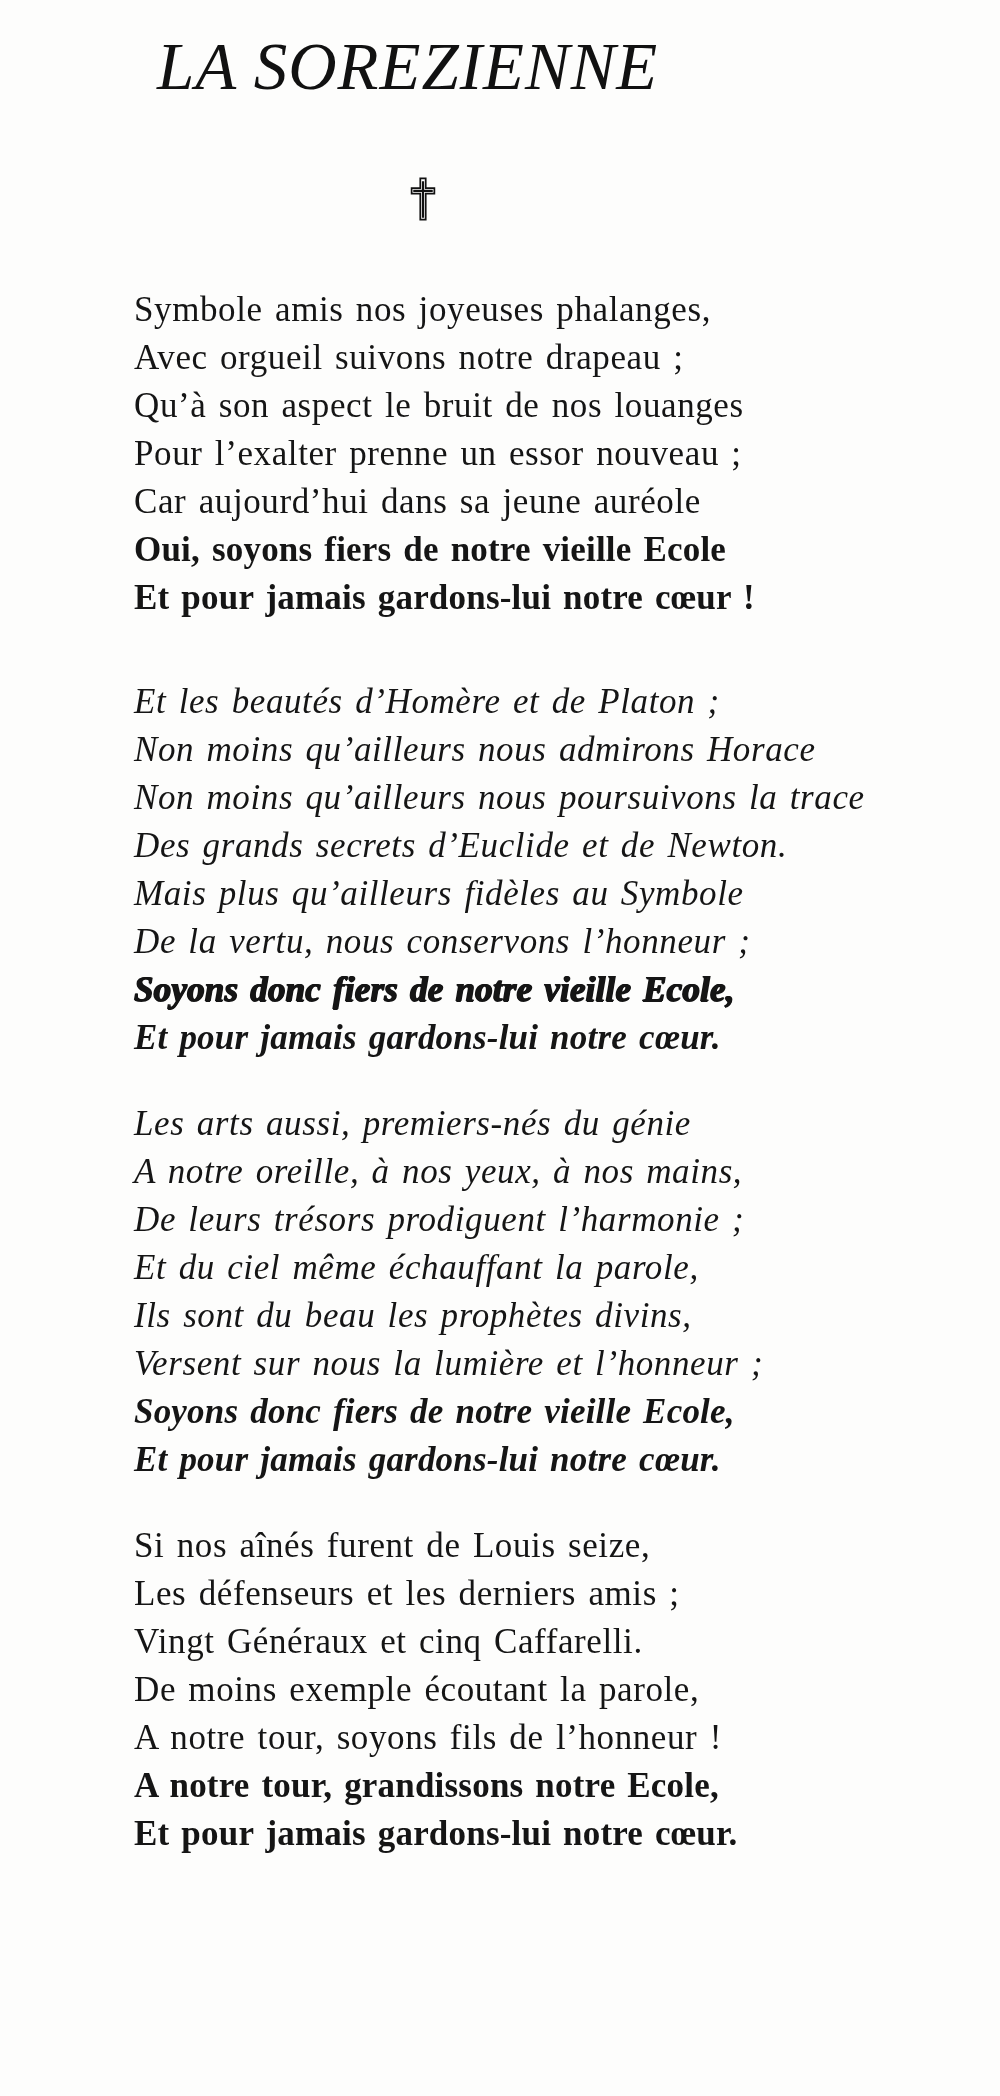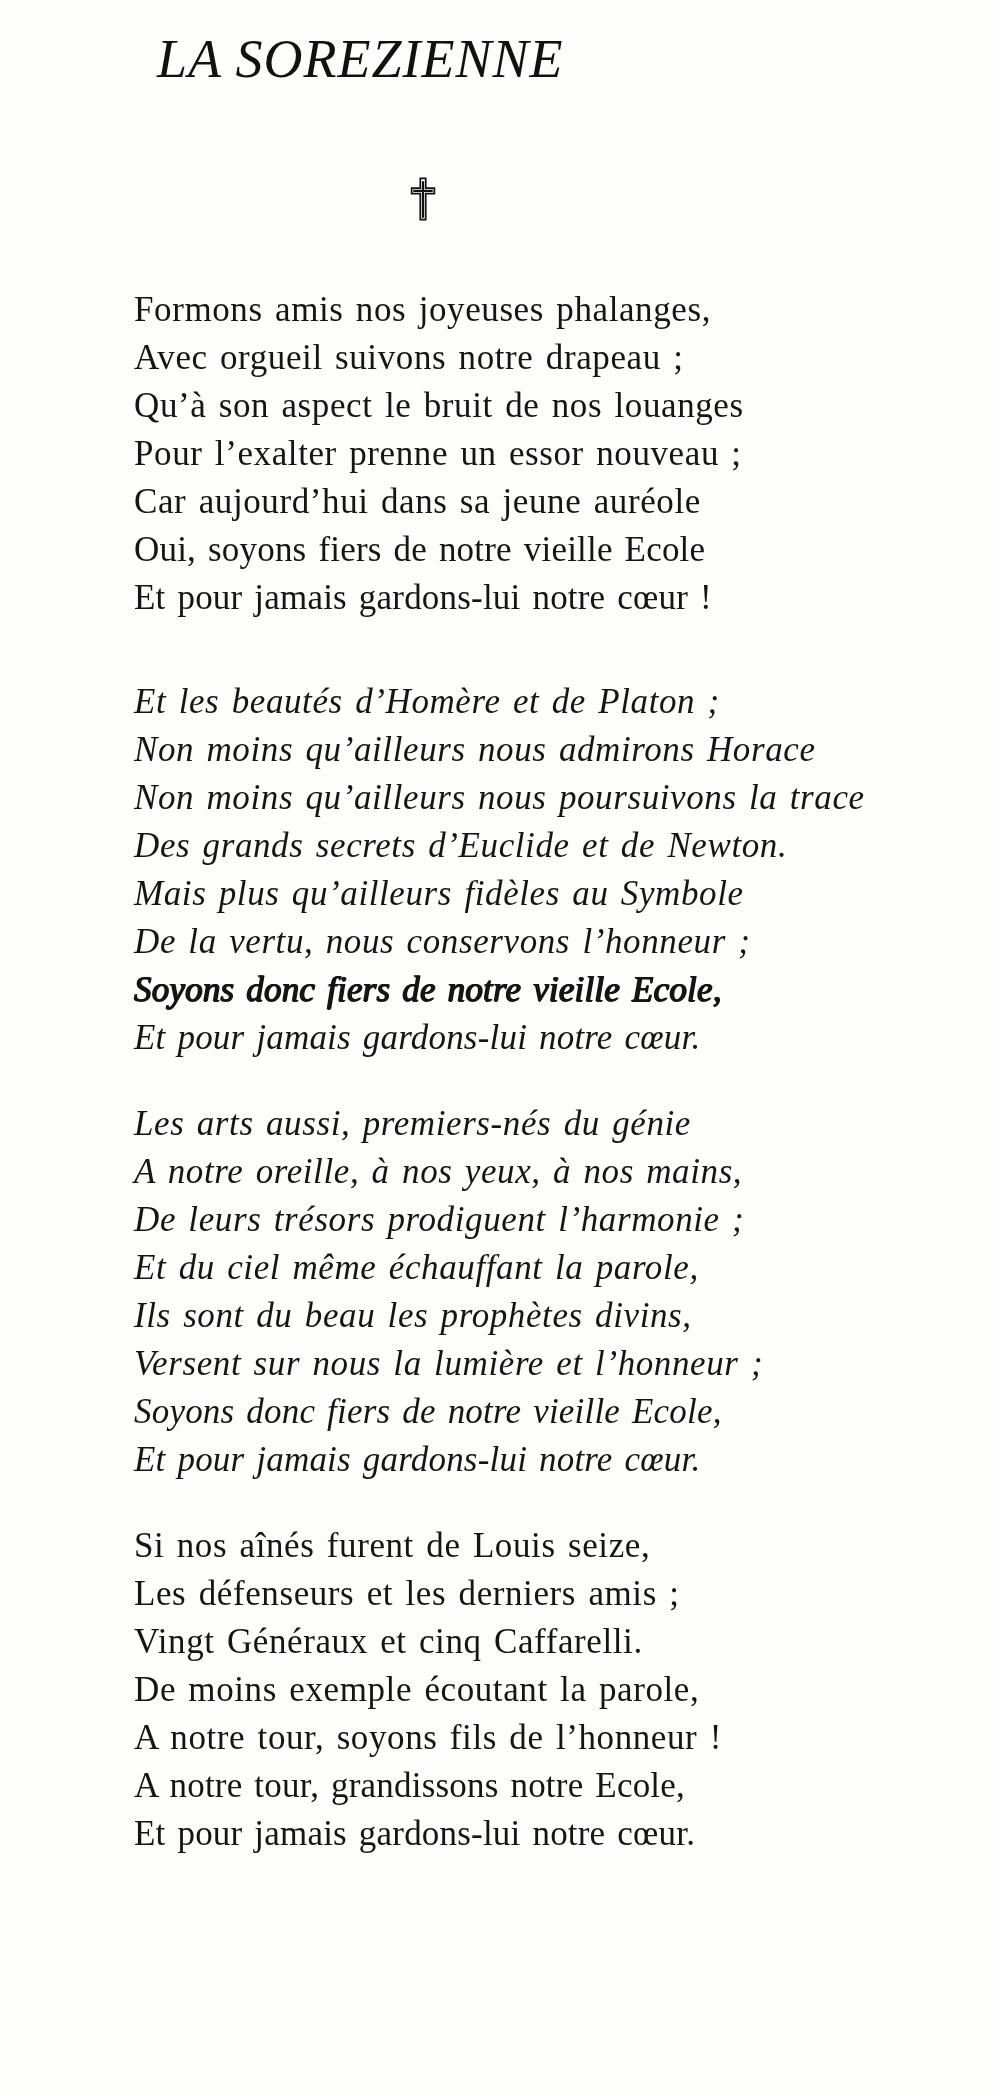--- a/index.html
+++ b/index.html
@@ -10,21 +10,21 @@
     background: #fdfdfc;
     color: #151515;
     font-family: "Liberation Serif", "DejaVu Serif", serif;
     overflow: hidden;
   }
   .title {
     position: absolute;
     left: 157px;
     top: 28px;
     margin: 0;
-    font-size: 54px;
+    font-size: 67px;
     font-style: italic;
     font-weight: 500;
     letter-spacing: 1px;
     white-space: nowrap;
     color: #111;
   }
   .cross {
     position: absolute;
     left: 410px;
     top: 177px;
@@ -40,21 +40,21 @@
   .stanza.gap-large { margin-bottom: 56px; }
   .line {
     margin: 0;
     font-size: 35px;
     line-height: 48px;
     letter-spacing: 0.6px;
     word-spacing: 3px;
     white-space: nowrap;
   }
   .stanza.italic .line { font-style: italic; }
-  .line.bold { font-weight: normal; letter-spacing: 0.2px; }
+  .line.bold { font-weight: bold; letter-spacing: 0.2px; }
   .line.smudged {
     text-shadow: 0.8px 0 0 currentColor, -0.8px 0 0 currentColor, 0 0.6px 0 currentColor;
     filter: blur(0.45px);
   }
 </style>
 </head>
 <body>
 
 <div class="page">
 
@@ -62,21 +62,21 @@
 
   <div class="cross">
     <svg width="26" height="44" viewBox="0 0 24 40" xmlns="http://www.w3.org/2000/svg" aria-hidden="true">
       <path d="M 9.5 1 H 14.5 V 10 H 22.5 V 15 H 14.5 V 39 H 9.5 V 15 H 1.5 V 10 H 9.5 Z" fill="#ffffff" stroke="#111111" stroke-width="1.6"></path>
       <path d="M 11 3.5 H 13 V 11.5 H 21 V 13.5 H 13 V 37.2 H 11 V 13.5 H 3 V 11.5 H 11 Z" fill="#111111"></path>
     </svg>
   </div>
 
   <div class="poem">
       <div class="stanza gap-large">
-        <p class="line">Formons amis nos joyeuses phalanges,</p>
+        <p class="line">Symbole amis nos joyeuses phalanges,</p>
         <p class="line">Avec orgueil suivons notre drapeau ;</p>
         <p class="line">Qu’à son aspect le bruit de nos louanges</p>
         <p class="line">Pour l’exalter prenne un essor nouveau ;</p>
         <p class="line">Car aujourd’hui dans sa jeune auréole</p>
         <p class="line bold">Oui, soyons fiers de notre vieille Ecole</p>
         <p class="line bold">Et pour jamais gardons-lui notre cœur !</p>
       </div>
       <div class="stanza italic">
         <p class="line">Et les beautés d’Homère et de Platon ;</p>
         <p class="line">Non moins qu’ailleurs nous admirons Horace</p>

